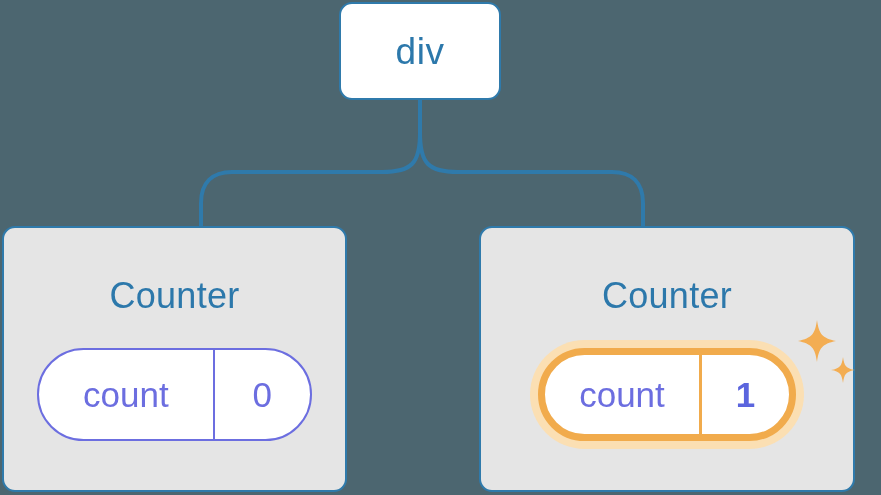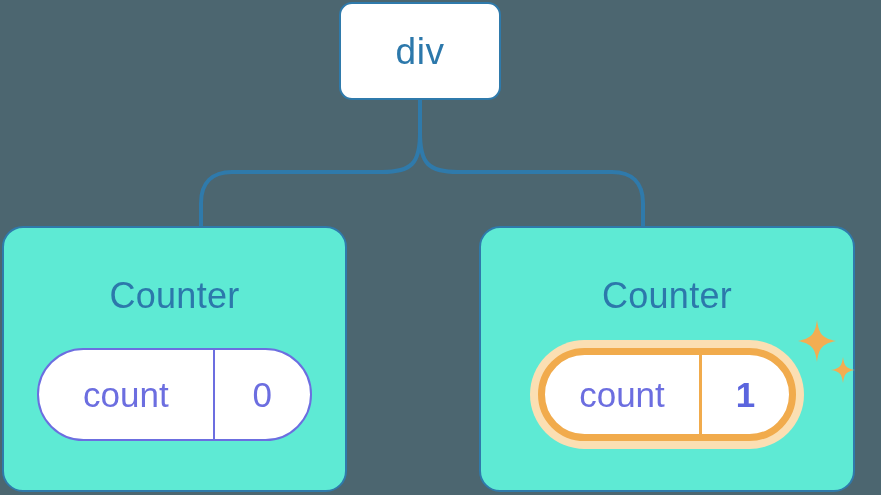--- a/index.html
+++ b/index.html
@@ -53,23 +53,23 @@
     color: #2c78ab;
     letter-spacing: 0.5px;
     line-height: 1;
   }
 
   
   .card {
     position: absolute;
     top: 226px;
     height: 266px;
-    background: #5eead4;
+    background: #e5e5e5;
     border: 2px solid #2f7aab;
-    border-radius: 21px;
+    border-radius: 13px;
     box-sizing: border-box;
     z-index: 2;
   }
   .card-left  { left: 2px;   width: 345px; }
   .card-right { left: 479px; width: 376px; }
 
   .card-title {
     position: absolute;
     top: 50px;
     left: 0;

